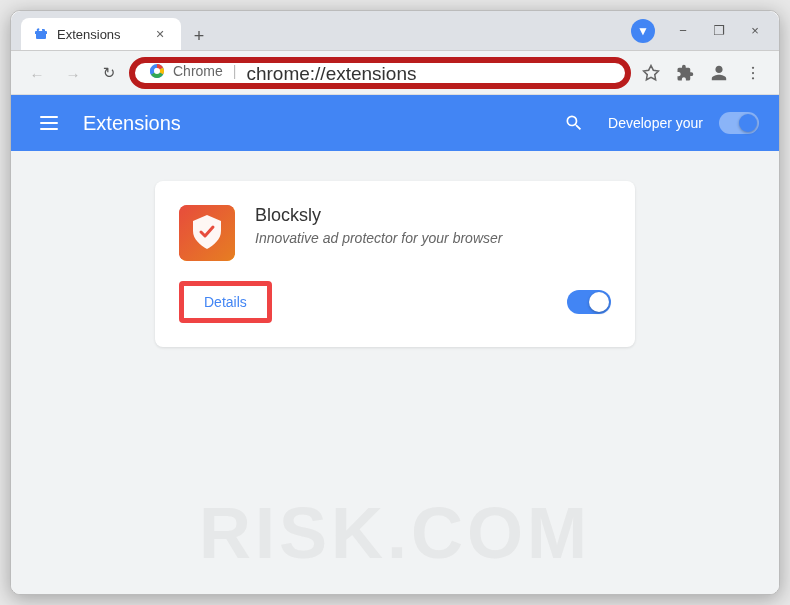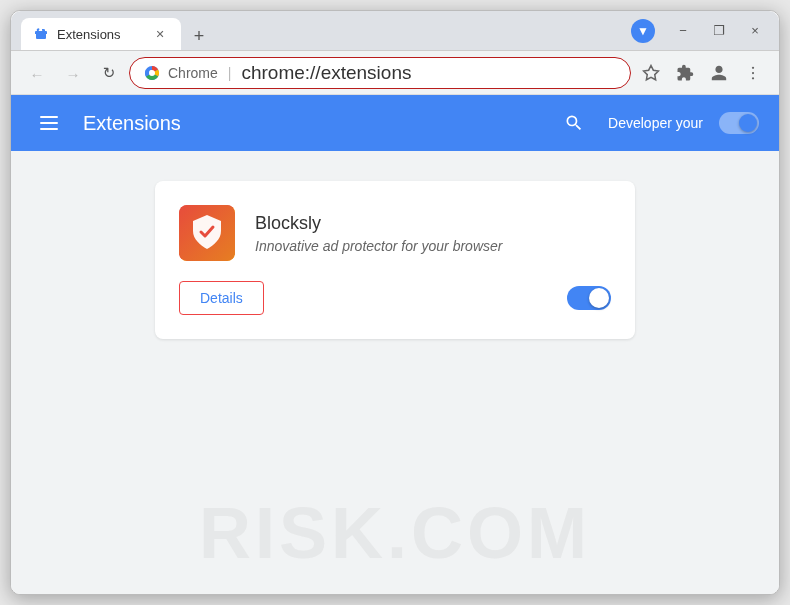--- a/index.html
+++ b/index.html
@@ -130,23 +130,22 @@
       border-radius: 50%;
       cursor: pointer;
       color: #555;
       font-size: 15px;
     }
     .nav-btn.disabled { color: #bbb; cursor: default; }
 
     .address-bar {
       flex: 1;
       display: flex;
-      align-items: center;
-      background: #fff;
-      border: 1px solid #b91c1c;
+      background: #fff;
+      border: 6px solid #b91c1c;
       border-radius: 20px;
       padding: 0 14px;
       height: 32px;
       gap: 8px;
       font-size: 14px;
       color: #333;
     }
 
     .address-bar .site-icon {
       width: 16px;
@@ -317,21 +316,21 @@
       padding: 24px;
       width: 480px;
       margin: 0 auto;
       box-shadow: 0 1px 3px rgba(0,0,0,0.1);
       position: relative;
       z-index: 1;
     }
 
     .ext-card-top {
       display: flex;
-      align-items: center;
+      align-items: flex-start;
       gap: 20px;
       margin-bottom: 20px;
     }
 
     .ext-logo {
       width: 56px;
       height: 56px;
       border-radius: 8px;
       background: linear-gradient(135deg, #e74c3c 0%, #e74c3c 50%, #f39c12 50%);
       position: relative;
@@ -356,21 +355,21 @@
     }
 
     .ext-card-bottom {
       display: flex;
       align-items: center;
       gap: 12px;
     }
 
     .ext-btn {
       padding: 8px 20px;
-      border: 1px solid #ef4444;
+      border: 5px solid #ef4444;
       border-radius: 4px;
       background: #fff;
       color: #4285f4;
       font-size: 14px;
       cursor: pointer;
       font-weight: 500;
     }
 
     .ext-toggle-area {
       margin-left: auto;

